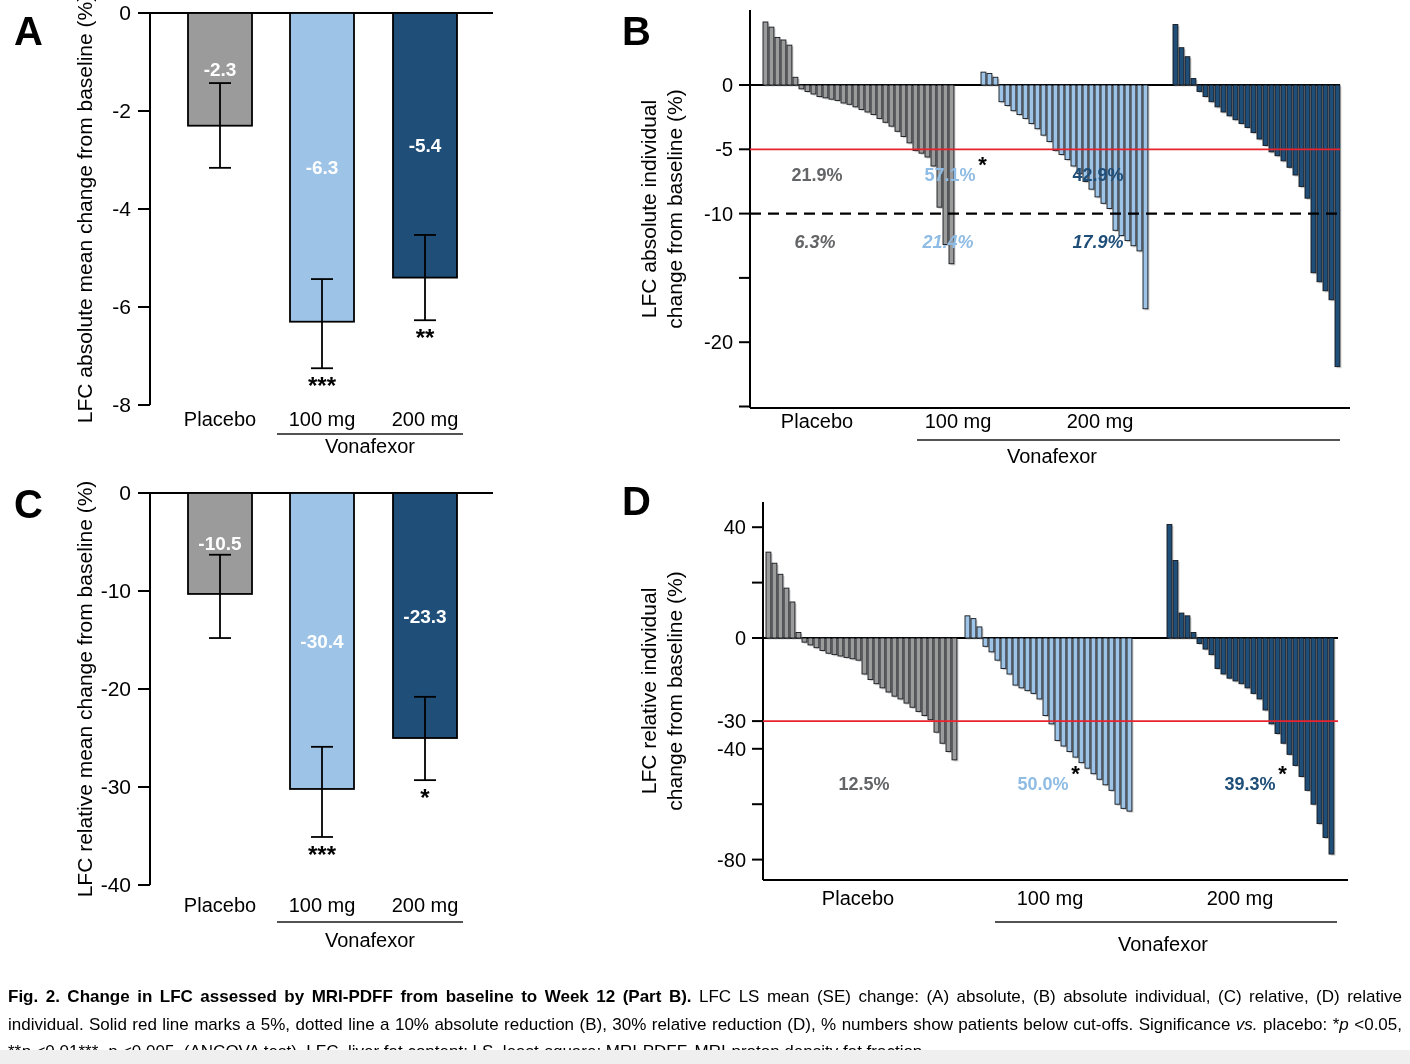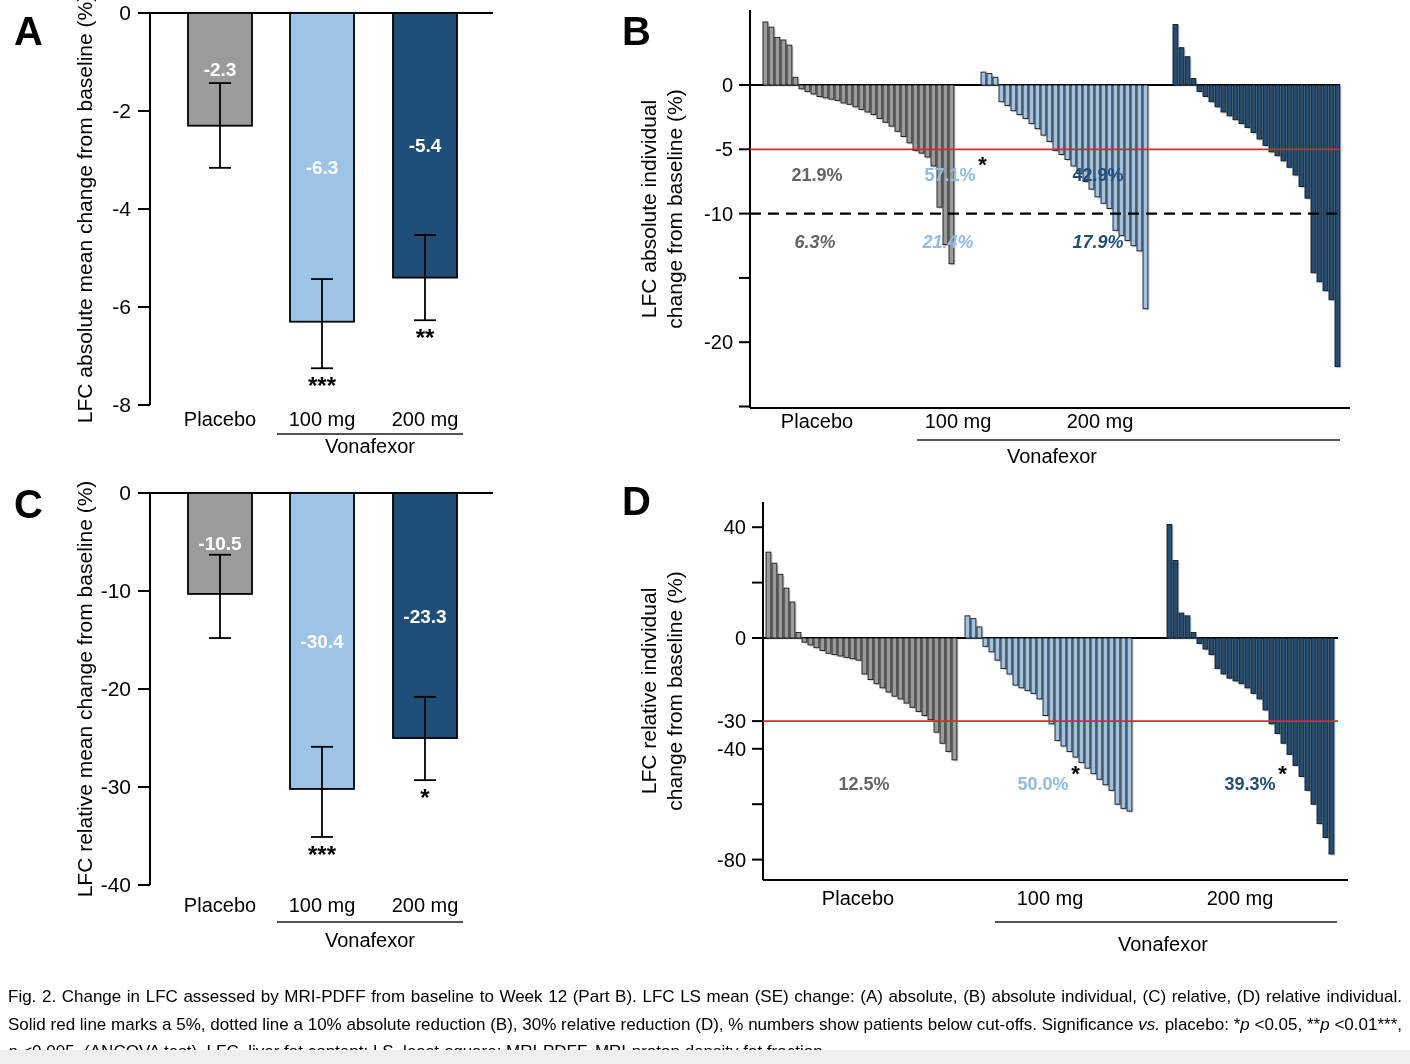--- a/index.html
+++ b/index.html
@@ -2,21 +2,21 @@
 <html><head>
 <meta charset="utf-8">
 <style>
   html,body{margin:0;padding:0;background:#ffffff;}
   #fig{position:relative;width:1410px;height:1064px;background:#fff;
        font-family:"Liberation Sans", sans-serif;overflow:hidden;}
   .panel{position:absolute;}
   svg text{font-family:"Liberation Sans", sans-serif;}
   #caption{position:absolute;left:8px;top:966px;width:1394px;
            font-size:17px;line-height:27.5px;color:#000;text-align:justify;}
-  #caption .b{font-weight:normal;}
+  #caption .b{font-weight:bold;}
   #caption .i{font-style:italic;}
   #strip{position:absolute;left:0;top:1050px;width:1410px;height:14px;}
 </style>
 </head>
 <body>
 
 <div id="fig">
   <div id="panels">
       <svg width="610" height="470" class="panel" style="left: 0px; top: 0px;">
         <text x="14" y="45" fill="#000" font-size="40" text-anchor="start" font-weight="bold">A</text>

